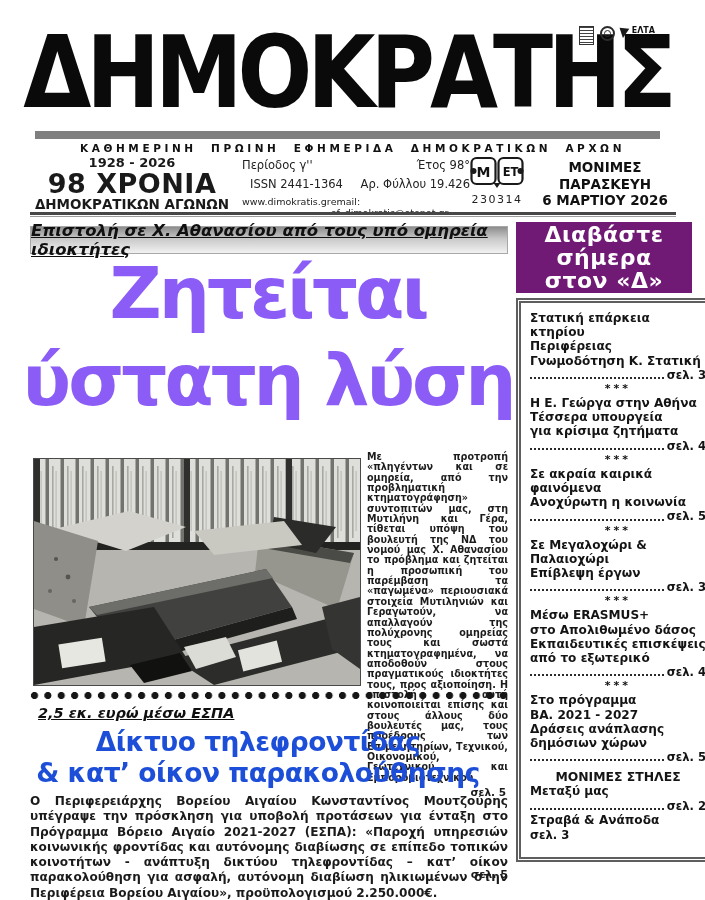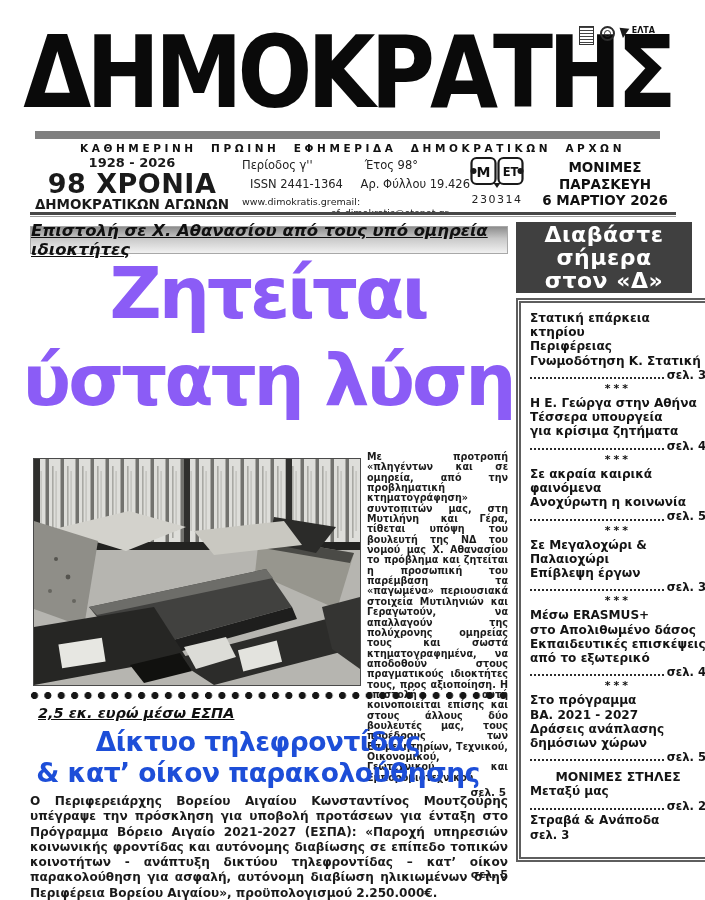--- a/index.html
+++ b/index.html
@@ -26,21 +26,21 @@
   .tagline { position:absolute; left:18px; top:142px; width:669px; text-align:center;
     font-weight:bold; font-size:10.5px; letter-spacing:3.6px; word-spacing:7px; color:#111; }
 
   
   .ib-left { position:absolute; left:28px; top:156px; width:208px; text-align:center; font-weight:bold; color:#1a1a1a; }
   .ib-years { font-size:13px; line-height:14px; }
   .ib-anniv { font-size:27px; line-height:27px; letter-spacing:0.5px; }
   .ib-anniv-sub { font-size:13.5px; line-height:15px; }
   .ib-mid { position:absolute; left:242px; top:158px; width:228px; font-size:11.5px; color:#222; }
   .ib-mid-row { display:flex; justify-content:space-between; margin-bottom:5px; }
-  .ib-mid-row.r1 { padding-right:52px; }
+  .ib-mid-row.r1 { }
   .ib-mid-row.r2 { padding-left:8px; }
   .ib-small { font-size:9.5px; }
   .ib-stamp { position:absolute; left:466px; top:156px; width:62px; text-align:center; }
   .stamp-code { font-size:11px; letter-spacing:1.5px; color:#222; margin-top:1px; }
   .ib-right { position:absolute; left:534px; top:159px; width:142px; text-align:center;
     font-weight:bold; font-size:13.5px; line-height:16.5px; color:#111; }
 
   .rule { position:absolute; left:30px; top:212px; width:646px; height:6px;
     background:linear-gradient(#474747 0 3px, #fff 3px 4px, #9c9c9c 4px 5px, #fff 5px 6px); }
 
@@ -64,21 +64,21 @@
     font-size:14.5px; text-decoration:underline; color:#101010; }
   .headline2 { position:absolute; left:8px; top:727px; width:500px; text-align:center;
     font-weight:bold; font-size:26.5px; line-height:30.5px; color:#1d4ed8; letter-spacing:-0.5px; }
   .body2 { position:absolute; left:30px; top:794px; width:478px;
     font-size:12.1px; line-height:15.3px; font-weight:bold; text-align:justify; color:#1b1b1b; }
   .story2-page { position:absolute; left:420px; top:868px; width:88px; text-align:right;
     font-weight:bold; font-size:11px; color:#1b1b1b; }
 
   
   .sb-header { position:absolute; left:516px; top:222px; width:176px; height:71px;
-    background:#404040; color:#ffffff; font-weight:bold; font-size:22px; line-height:23px;
+    background:#701a75; color:#ffffff; font-weight:bold; font-size:22px; line-height:23px;
     text-align:center; display:flex; flex-direction:column; justify-content:center; letter-spacing:0.5px; }
   .sb-box { position:absolute; left:516px; top:298px; width:208px; height:564px;
     border:5px double #5e5e5e; background:#fff; padding:8px 13px 6px 9px; }
   .sb-item { font-size:12.1px; line-height:14.2px; font-weight:bold; color:#141414; }
   .leader-row { display:flex; align-items:flex-end; }
   .leader { flex:1; border-bottom:2px dotted #2a2a2a; margin:0 3px 3px 0; }
   .page-ref { font-size:11.6px; white-space:nowrap; font-weight:bold; }
   .stars { text-align:center; font-size:11px; letter-spacing:3px; font-weight:bold; line-height:11px; margin:1px 0 2px; color:#111; }
   .sb-col-header { text-align:center; font-size:12.4px; font-weight:bold; margin-top:5px; line-height:15px; }
   .sb-col-title { font-size:12.1px; line-height:14.5px; font-weight:bold; }

